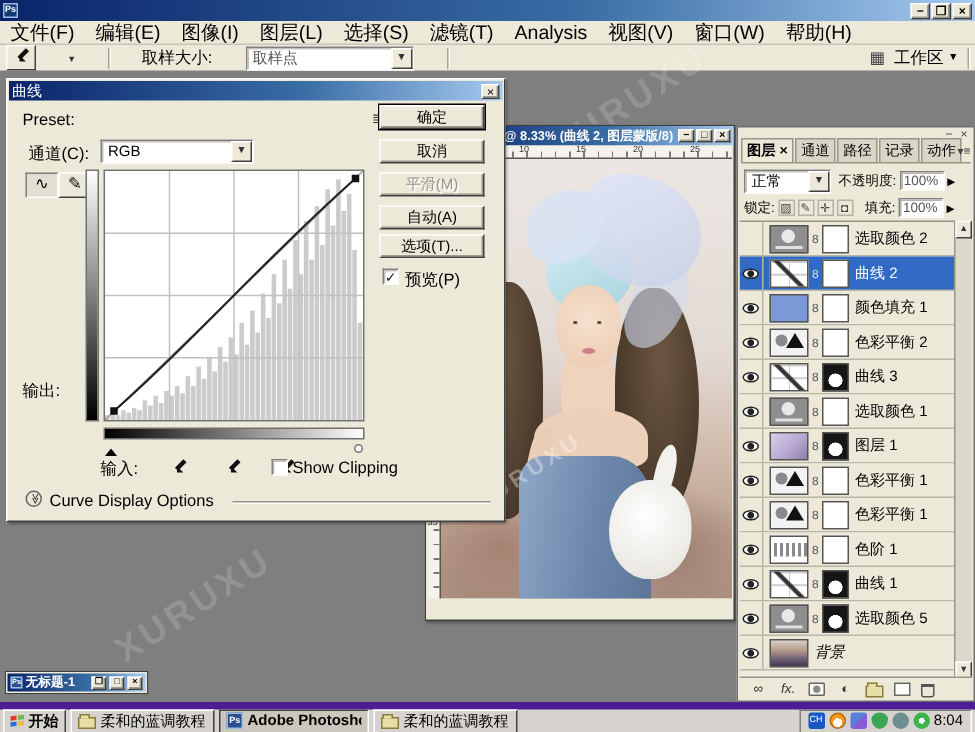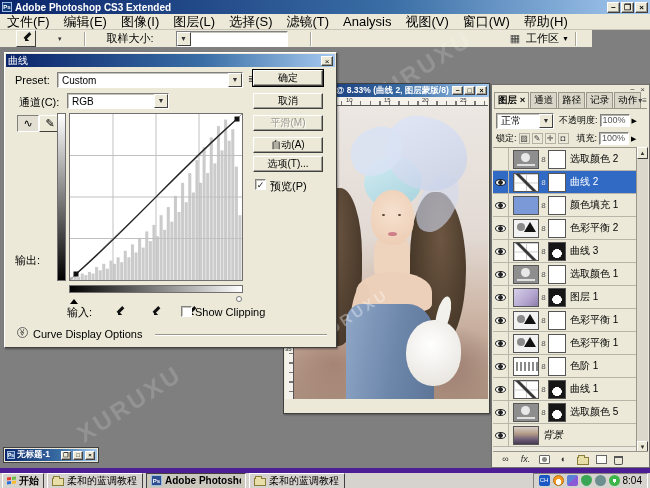--- a/index.html
+++ b/index.html
@@ -9,21 +9,21 @@
   
   .raised{background:#ECE9D8;border:1px solid;border-color:#fff #404040 #404040 #fff;box-shadow:inset -1px -1px 0 #9d9a90}
   .sunken{background:#fff;border:1px solid;border-color:#808080 #fff #fff #808080;box-shadow:inset 1px 1px 0 #b5b2a8}
   .titlebar-grad{background:linear-gradient(90deg,#0a246a,#3a6ea5 60%,#a6caf0)}
   .winbtn{width:13px;height:11px;font-size:8px;line-height:9px;text-align:center;background:#ECE9D8;border:1px solid;border-color:#fff #404040 #404040 #fff;box-shadow:inset -1px -1px 0 #9d9a90;color:#000}
   
   #titlebar{left:0;top:0;width:650px;height:14px;display:flex;align-items:center;gap:3px;padding:0 2px;color:#fff;font-size:10px;font-weight:bold}
   #app-icon{width:10px;height:10px;background:#133a78;border:1px solid #9bbce0;color:#fff;font-size:6px;line-height:8px;text-align:center}
   #menubar{left:0;top:14px;width:650px;height:16px;background:#ECE9D8;border-bottom:1px solid #c8c4b8;display:flex;align-items:center}
   .menu-item{padding:0 7px;font-size:13px;cursor:default}
-  #optionsbar{left:0;top:30px;width:592px;height:18px;background:#ECE9D8;border-bottom:1px solid #808080;display:flex;align-items:center;gap:22px;padding:0 16px}
+  #optionsbar{left:0;top:30px;width:650px;height:18px;background:#ECE9D8;border-bottom:1px solid #808080;display:flex;align-items:center;gap:22px;padding:0 4px}
   .vsep{width:1px;height:14px;background:#a9a598;box-shadow:1px 0 0 #fff}
   .dropper{position:relative;width:13px;height:13px;display:inline-block}
   .dropper::before{content:'';position:absolute;left:6px;top:1px;width:3px;height:8px;background:#111;transform:rotate(45deg)}
   .dropper::after{content:'';position:absolute;left:2px;top:7px;border:3px solid transparent;border-top-color:#111;transform:rotate(45deg)}
   .combo{display:inline-flex;align-items:center;background:#fff;border:1px solid;border-color:#808080 #fff #fff #808080;box-shadow:inset 1px 1px 0 #c5c2b8;height:16px;font-size:10px}
   .combo .cv{flex:1;padding:0 4px;white-space:nowrap;overflow:hidden}
   .combo .cb{width:14px;height:14px;background:#ECE9D8;border:1px solid;border-color:#fff #404040 #404040 #fff;font-size:7px;line-height:12px;text-align:center;color:#333}
   
   .wm{position:absolute;color:rgba(255,255,255,.16);font-size:24px;font-weight:bold;letter-spacing:3px;transform:rotate(-33deg);pointer-events:none}
   
@@ -102,21 +102,20 @@
   #tray{margin-left:auto;height:16px;display:flex;align-items:center;gap:3px;padding:0 5px;border:1px solid;border-color:#808080 #fff #fff #808080}
   .tray-ic{width:11px;height:11px;border-radius:2px;flex:none}
 </style>
 </head>
 <body>
 
 <div id="root">
 
   <div id="titlebar" class="abs titlebar-grad">
     <span id="app-icon">Ps</span>
-    <span>Adobe Photoshop CS3 Extended</span>
     <span style="margin-left:auto;display:flex;gap:1px">
       <span class="winbtn">−</span>
       <span class="winbtn">❐</span>
       <span class="winbtn">×</span>
     </span>
   </div>
 
   <div id="menubar" class="abs">
       <span class="menu-item">文件(F)</span>
       <span class="menu-item">编辑(E)</span>
@@ -129,20 +128,21 @@
       <span class="menu-item">窗口(W)</span>
       <span class="menu-item">帮助(H)</span>
     </div>
 
   <div id="optionsbar" class="abs">
     <span class="toolbtn" style="width:20px"><span class="dropper"></span></span>
     <span style="font-size:7px;color:#333">▾</span>
     <span class="vsep"></span>
     <span class="lbl">取样大小:</span>
     <span class="combo" style="width:112px">
+      <span class="cv" style="color:#555">取样点</span>
       <span class="cb">▼</span>
     </span>
     <span class="vsep"></span>
     <span style="margin-left:auto;display:flex;align-items:center;gap:6px">
       <span style="font-size:11px;color:#444">▦</span>
       <span style="display:flex;align-items:center;gap:3px">
         <span>工作区</span>
           <span style="font-size:7px">▼</span>
       </span>
       <span class="vsep"></span>
@@ -205,24 +205,20 @@
 
   </div>
 
   <div id="curves" class="abs">
     <div id="curves-title" class="titlebar-grad">
       <span>曲线</span>
       <span class="winbtn" style="margin-left:auto;width:12px;height:10px">×</span>
     </div>
 
     <span class="abs lbl" style="left:10px;top:21px">Preset:</span>
-    <span class="combo abs" style="left:52px;top:19px;width:186px">
-      <span class="cv">Custom</span>
-      <span class="cb">▼</span>
-    </span>
     <span class="abs" style="left:243px;top:21px;font-size:9px;color:#333">≣</span>
 
     <span class="abs lbl" style="left:14px;top:42px">通道(C):</span>
     <span class="combo abs" style="left:62px;top:40px;width:102px">
       <span class="cv">RGB</span>
       <span class="cb">▼</span>
     </span>
 
     <span class="toolbtn pressed abs" style="left:12px;top:62px">∿</span>
     <span class="toolbtn abs" style="left:34px;top:62px">✎</span>

